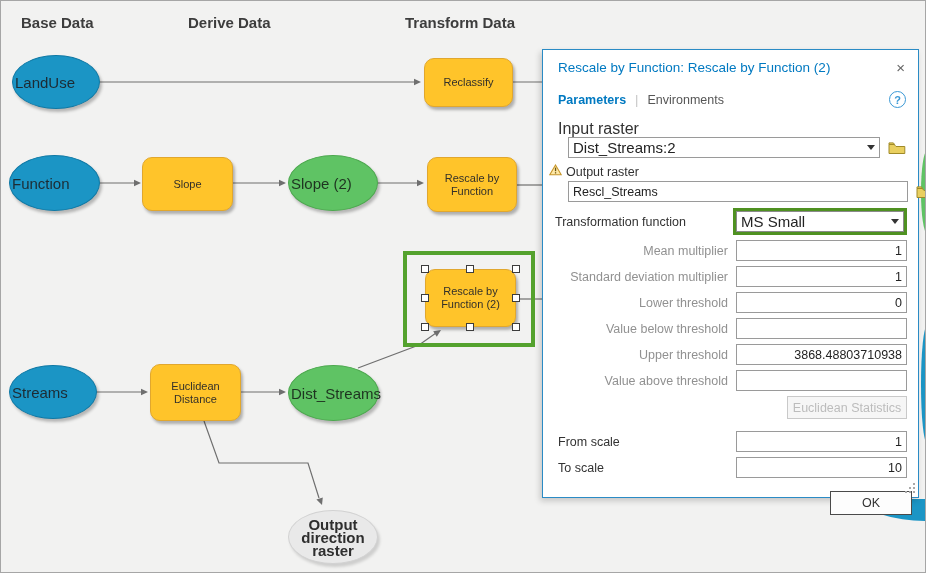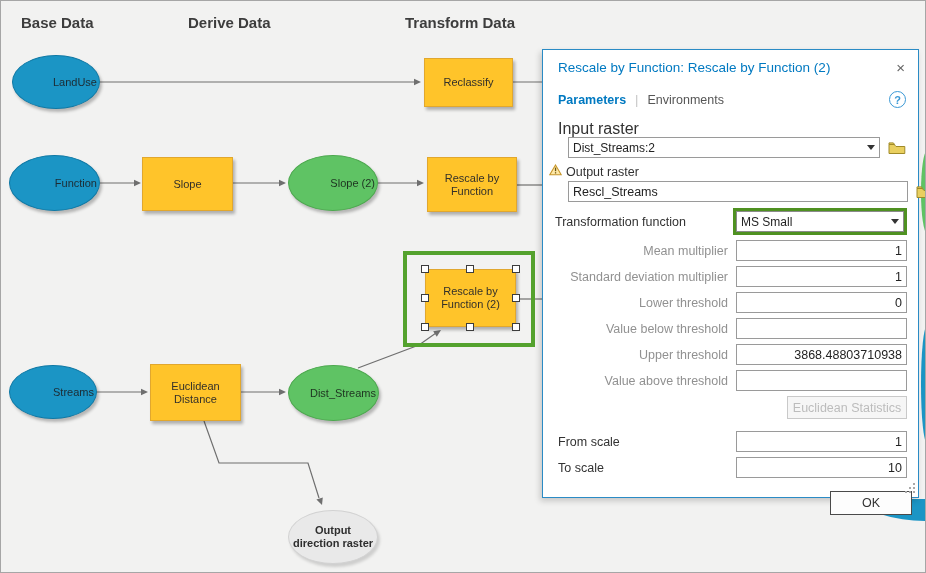--- a/index.html
+++ b/index.html
@@ -1,27 +1,27 @@
 <!DOCTYPE html>
 <html><head>
 <meta charset="utf-8">
 <style>
   html,body{margin:0;padding:0;}
   body{font-family:"Liberation Sans",sans-serif;}
   .screen{position:relative;width:926px;height:573px;background:#f2f2f1;border:1px solid #a6a6a6;box-sizing:border-box;overflow:hidden;}
   
   .col-header{position:absolute;font-size:15px;font-weight:bold;color:#3d3d3d;white-space:nowrap;}
   .wires{position:absolute;left:0;top:0;z-index:1;}
-  .oval{position:absolute;border-radius:50%;display:flex;align-items:center;justify-content:flex-end;
-        text-align:center;font-size:11px;line-height:13px;color:#1d2b33;z-index:2;
+  .oval{position:absolute;border-radius:50%;display:flex;align-items:center;justify-content:flex-start;
+        text-align:center;font-size:15px;line-height:13px;color:#1d2b33;z-index:2;
         box-shadow:2px 3px 3px rgba(0,0,0,0.25);padding:2px;box-sizing:border-box;}
   .oval.blue{background:#1b95c5;border:1px solid #1079a5;}
   .oval.green{background:#5fc364;border:1px solid #4da84f;color:#1e3320;}
   .oval.gray{background:#e9e9e9;border:1px solid #d2d2d2;color:#2e2e2e;box-shadow:2px 3px 3px rgba(0,0,0,0.15);font-weight:bold;}
-  .tool{position:absolute;background:#ffc42a;border:1px solid #e1a72e;border-radius:0;z-index:2;
+  .tool{position:absolute;background:#ffc42a;border:1px solid #e1a72e;border-radius:10px;z-index:2;
         display:flex;align-items:center;justify-content:center;text-align:center;
         font-size:11px;line-height:13px;color:#33302a;box-shadow:2px 3px 3px rgba(0,0,0,0.28);padding:6px;box-sizing:border-box;}
   .sel-box{position:absolute;left:402px;top:250px;width:124px;height:88px;border:4px solid #54a22e;z-index:3;}
   .handle{position:absolute;width:8px;height:8px;background:#fff;border:1px solid #3c3c3c;z-index:4;box-sizing:border-box;}
   .peek{position:absolute;z-index:2;}
   
   .dlg{position:absolute;left:541px;top:48px;width:377px;height:449px;background:#ffffff;
        border:1px solid #2a8bc5;box-sizing:border-box;z-index:10;box-shadow:-2px 3px 6px rgba(0,0,0,0.18);
        font-size:12.5px;color:#323232;}
   .dlg-title-row{display:flex;align-items:flex-start;padding:8px 8px 0 15px;}
@@ -31,21 +31,21 @@
   .tab-active{color:#0079c1;font-weight:bold;}
   .tab-sep{color:#c5c5c5;margin:0 9px;font-size:13px;}
   .tab-idle{color:#565656;}
   .help{margin-left:auto;width:15px;height:15px;border:1.5px solid #3a98d5;border-radius:50%;
         color:#3a98d5;font-size:11px;font-weight:bold;display:flex;align-items:center;justify-content:center;}
   .form{margin-top:12px;}
   .flabel{margin:0 0 2px 15px;font-size:16px;color:#323232;height:15px;}
   .fctrl-row{display:flex;align-items:center;margin:0 0 6px 25px;}
   .combo{width:312px;height:21px;border:1px solid #9a9a9a;background:#fff;display:flex;align-items:center;
          padding:0 4px;box-sizing:border-box;}
-  .combo .cv{flex:1;font-size:12px;color:#232323;}
+  .combo .cv{flex:1;font-size:15px;color:#232323;}
   .caret{width:0;height:0;border-left:4px solid transparent;border-right:4px solid transparent;border-top:5px solid #333;margin-left:4px;}
   .folder{margin-left:8px;display:flex;}
   .warn-row{display:flex;align-items:center;margin:2px 0 2px 6px;height:15px;}
   .warn-row .flabel2{margin-left:4px;color:#323232;}
   .prow{display:flex;align-items:center;margin:5px 11px 0 15px;}
   .plabel{width:170px;text-align:right;padding-right:8px;color:#919191;font-size:12.5px;}
   .plabel.dark{color:#323232;}
   .plabel.lft{text-align:left;}
   .pinput{flex:1;height:21px;border:1px solid #9a9a9a;background:#fff;font-family:"Liberation Sans",sans-serif;
           font-size:12.5px;color:#232323;text-align:right;padding:0 4px;box-sizing:border-box;}

